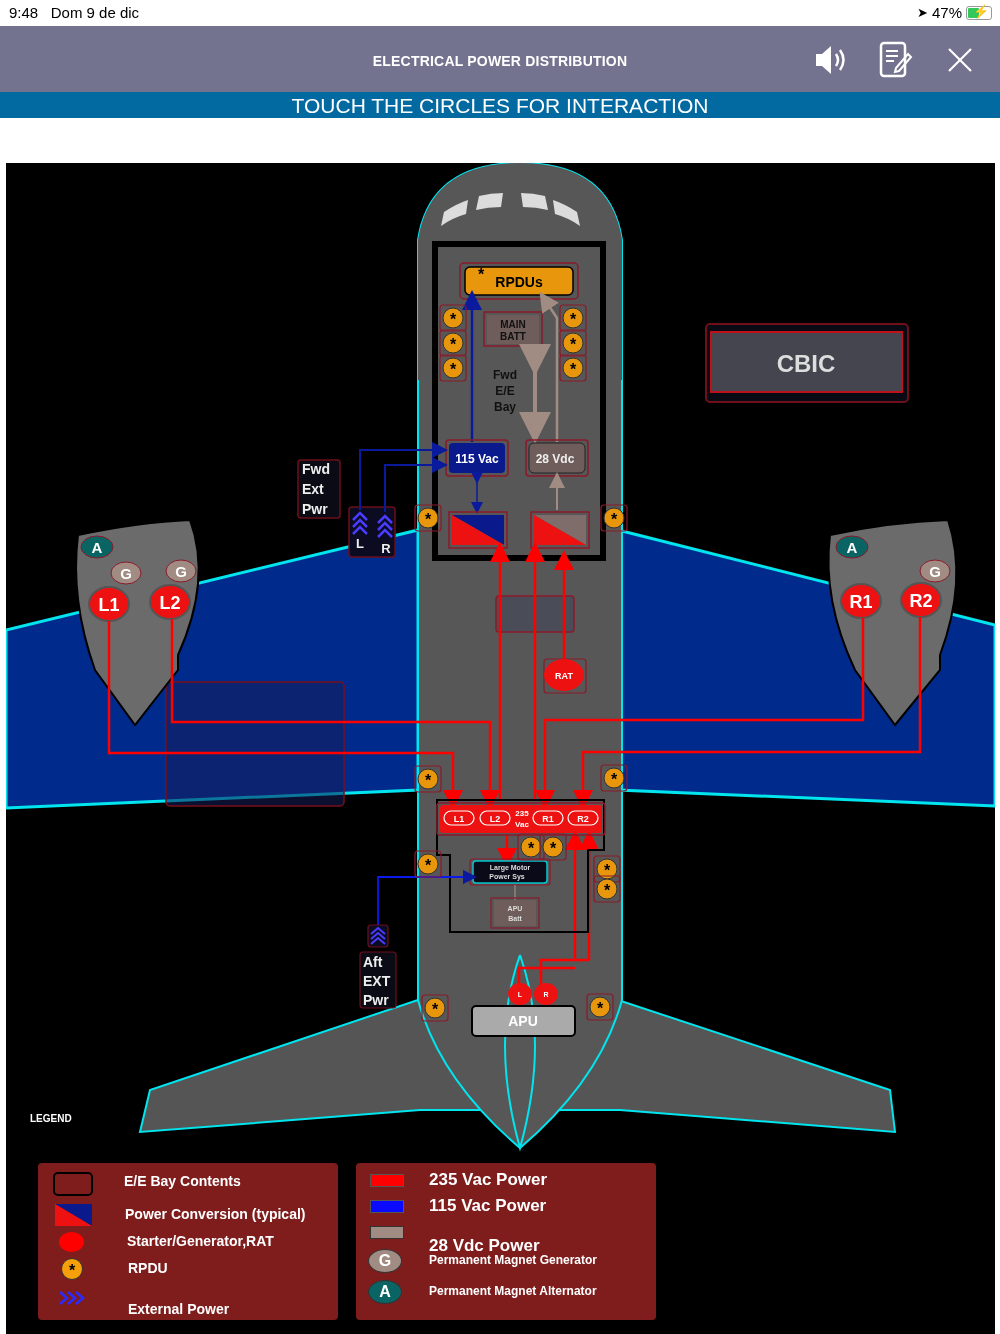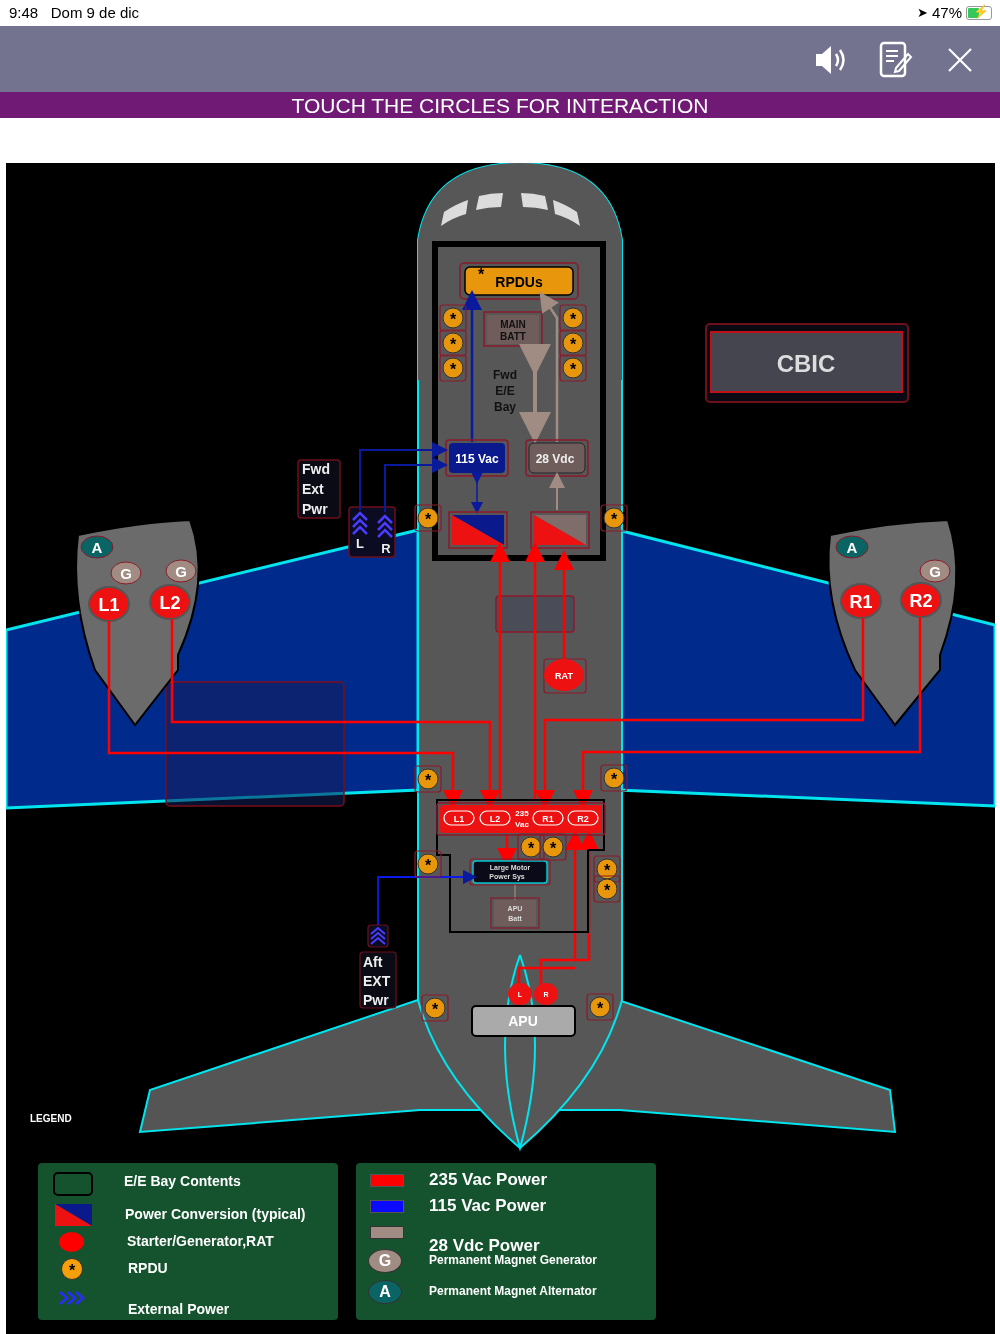--- a/index.html
+++ b/index.html
@@ -6,43 +6,44 @@
   body{width:1000px;height:1334px;background:#fff;font-family:"Liberation Sans",sans-serif;position:relative;overflow:hidden;}
   .statusbar{position:absolute;left:0;top:0;width:1000px;height:26px;background:#fff;color:#000;font-size:15px;}
   .statusbar .time{position:absolute;left:9px;top:4px;}
   .statusbar .right{position:absolute;right:8px;top:4px;display:flex;align-items:center;gap:4px;}
   .battery{width:24px;height:12px;border:1px solid #999;border-radius:3px;position:relative;display:inline-block;}
   .battery .fill{position:absolute;left:1px;top:1px;bottom:1px;width:45%;background:#34c759;border-radius:1px;}
   .battery .bolt{position:absolute;left:6px;top:-3px;font-size:13px;color:#000;}
   .header{position:absolute;left:0;top:26px;width:1000px;height:66px;background:#74738f;}
   .header .title{position:absolute;left:0;right:0;top:27px;text-align:center;color:#fff;font-size:14px;font-weight:bold;letter-spacing:0.2px;}
   .hicon{position:absolute;top:14px;width:40px;height:40px;cursor:pointer;}
-  .subheader{position:absolute;left:0;top:92px;width:1000px;height:26px;background:#701a75;color:#fff;font-size:21px;text-align:center;line-height:27px;}
+  .subheader{position:absolute;left:0;top:92px;width:1000px;height:26px;background:#0369a1;color:#fff;font-size:21px;text-align:center;line-height:27px;}
   .diagram{position:absolute;left:6px;top:163px;width:989px;height:1171px;background:#000;}
   svg text{font-family:"Liberation Sans",sans-serif;font-weight:bold;}
   .legend-title{position:absolute;left:30px;top:1113px;color:#fff;font-weight:bold;font-size:10px;}
-  .legend-box{position:absolute;background:#14532d;border-radius:4px;}
+  .legend-box{position:absolute;background:#7f1d1d;border-radius:4px;}
   .lg-item{position:absolute;color:#fff;font-weight:bold;}
 </style>
 </head>
 <body>
 
 <div class="statusbar">
   <span class="time"><span>9:48</span>&nbsp;&nbsp;&nbsp;<span>Dom 9 de dic</span></span>
   <span class="right">
     <span style="font-size:13px;">➤</span>
     <span>47%</span>
     <span class="battery">
         <span class="fill"></span>
         <span class="bolt">⚡</span>
       </span>
   </span>
 </div>
 
 <div class="header">
+  <div class="title">ELECTRICAL POWER DISTRIBUTION</div>
   <div class="hicon" style="left:812px;">
     <svg width="40" height="40" viewBox="0 0 40 40">
       <path d="M4 14 h6 l9 -8 v28 l-9 -8 h-6z" fill="#fff"></path>
       <path d="M24 14 q4 6 0 12" stroke="#fff" stroke-width="2.5" fill="none"></path>
       <path d="M28 10 q7 10 0 20" stroke="#fff" stroke-width="2.5" fill="none"></path>
     </svg>
   </div>
   <div class="hicon" style="left:876px;">
     <svg width="40" height="40" viewBox="0 0 40 40">
       <rect x="5" y="3" width="24" height="33" rx="3" fill="none" stroke="#fff" stroke-width="2.5"></rect>

